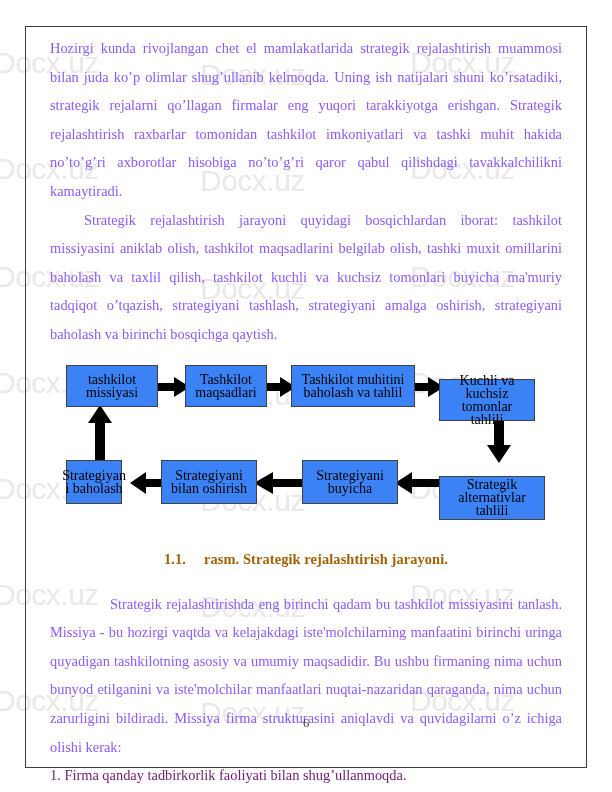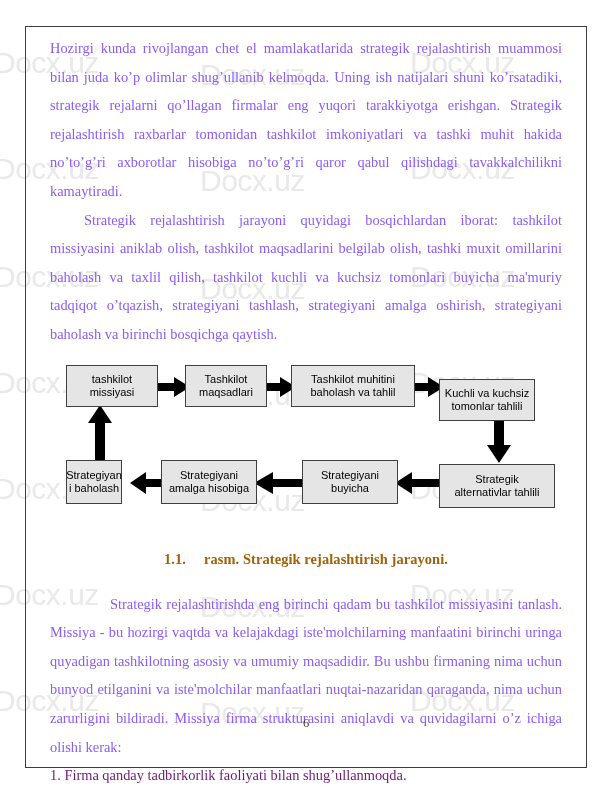--- a/index.html
+++ b/index.html
@@ -76,23 +76,23 @@
   #figure {
     position: relative;
     width: 512px;
     height: 172px;
     margin: 8px 0 0 0;
   }
   .node {
     position: absolute;
     box-sizing: border-box;
     border: 1.2px solid #404040;
-    background: #e5e5e5;
-    font-family: Liberation Sans, sans-serif;
-    font-size: 11px;
+    background: #3b82f6;
+    font-family: Liberation Serif, serif;
+    font-size: 14px;
     line-height: 13px;
     color: #000;
     display: flex;
     align-items: center;
     justify-content: center;
     text-align: center;
     z-index: 3;
   }
   .node span { display: block; padding: 0 2px; }
 
@@ -194,38 +194,38 @@
         </span>
       </div>
 
       <div class="node" style="left:389px; top:22px; width:96px; height:42px;">
         <span>
           <span>Kuchli va kuchsiz</span>
           <span>tomonlar tahlili</span>
         </span>
       </div>
 
-      <div class="node" style="left:389px; top:107px; width:116px; height:44px;">
+      <div class="node" style="left:389px; top:119px; width:106px; height:44px;">
         <span>
           <span>Strategik</span>
           <span>alternativlar tahlili</span>
         </span>
       </div>
 
       <div class="node" style="left:252px; top:103px; width:96px; height:44px;">
         <span>
           <span>Strategiyani</span>
           <span>buyicha</span>
         </span>
       </div>
 
       <div class="node" style="left:111px; top:103px; width:96px; height:44px;">
         <span>
           <span>Strategiyani</span>
-          <span>amalga hisobiga</span>
+          <span>bilan oshirish</span>
         </span>
       </div>
 
       <div class="node" style="left:16px; top:103px; width:56px; height:44px;">
         <span>
           <span>Strategiyan</span>
           <span>i baholash</span>
         </span>
       </div>
 

